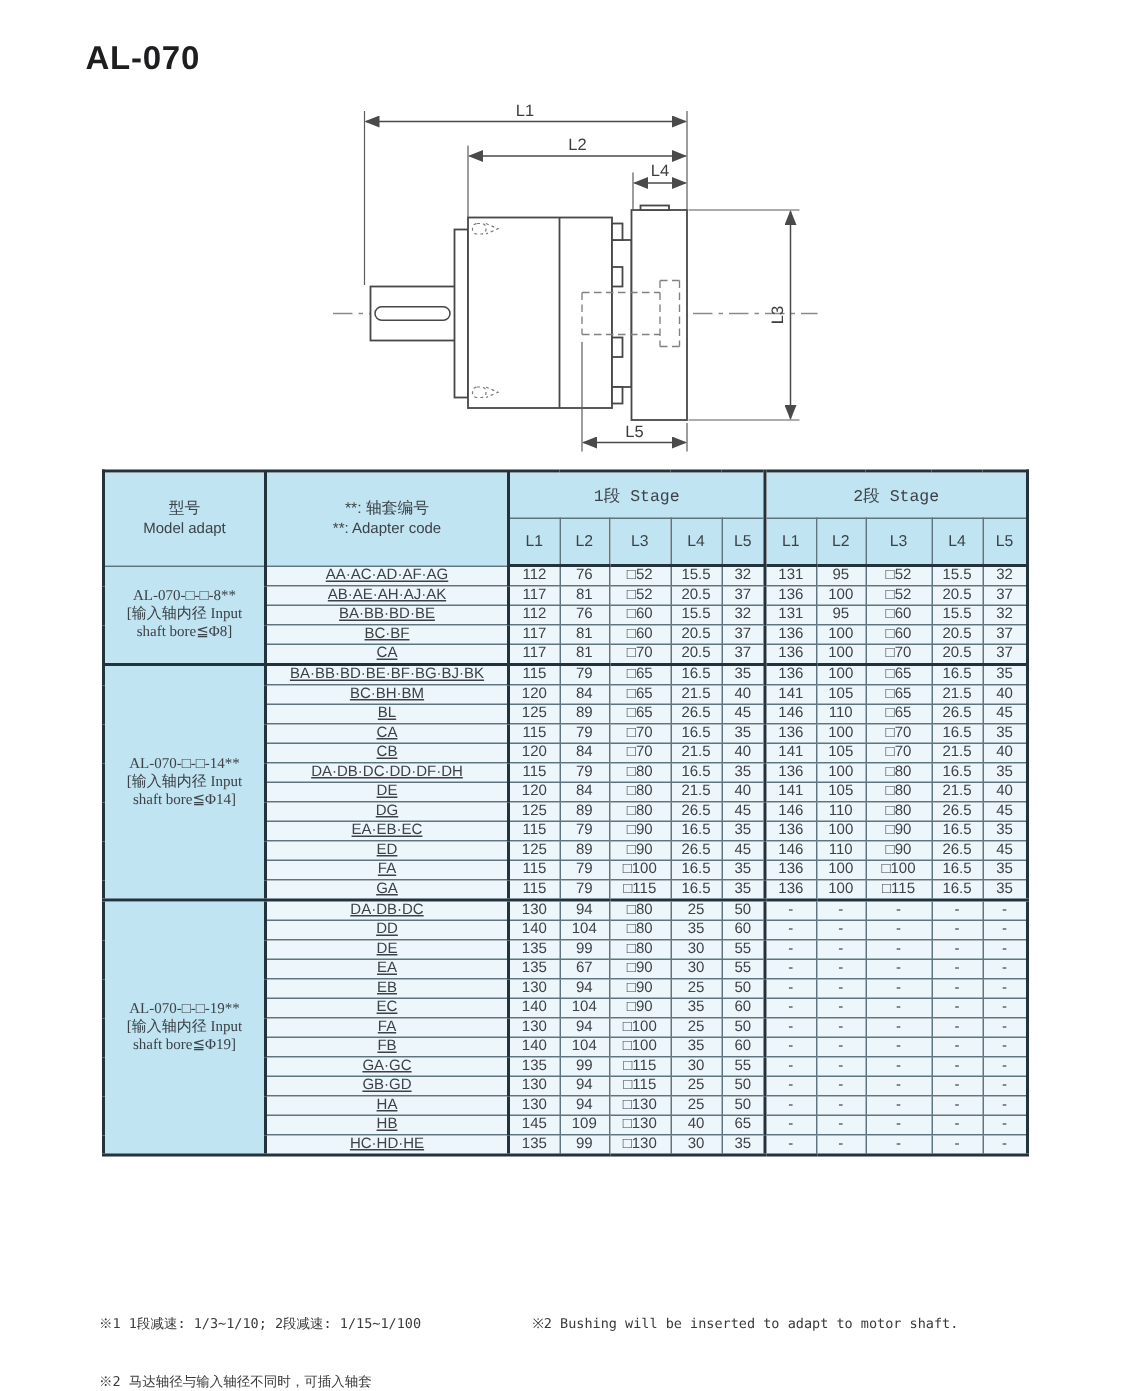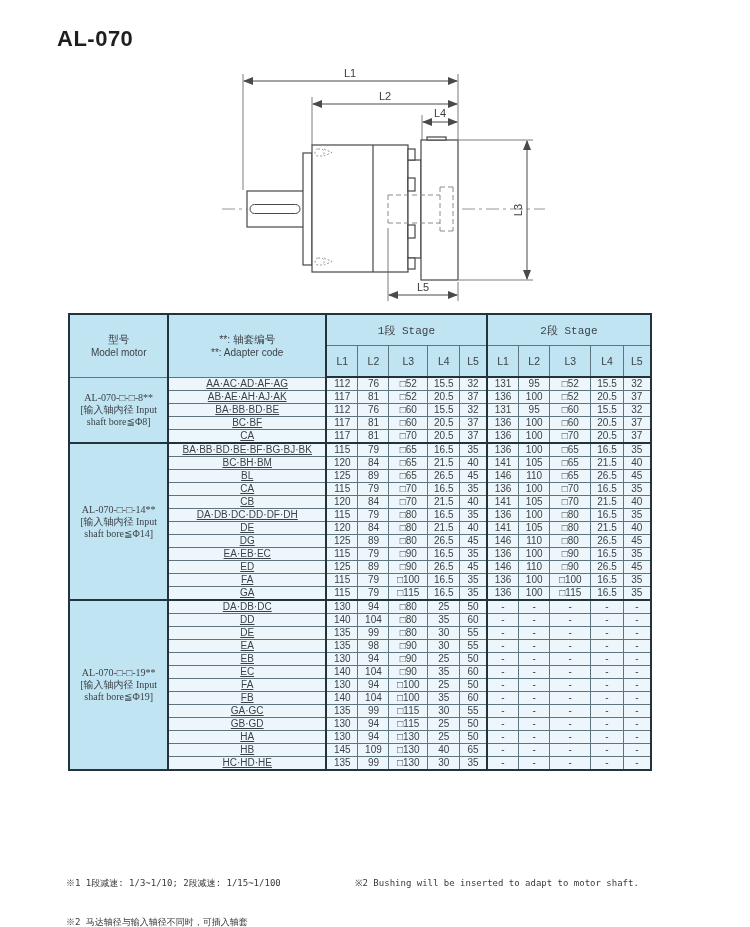--- a/index.html
+++ b/index.html
@@ -1,16 +1,16 @@
 <!DOCTYPE html>
 <html style="--hdrbg: #c1e4f2; --cellbg: #edf6fb; --thin: #5e747f; --thick: #22333c;"><head>
 <meta charset="utf-8">
 <style>
   html,body{margin:0;padding:0;background:#fff;}
-  .page{position:relative;width:652px;height:927px;background:#ffffff;overflow:hidden;
+  .page{position:relative;width:750px;height:927px;background:#ffffff;overflow:hidden;
         font-family:"Liberation Sans",sans-serif;}
   .title{position:absolute;left:57px;top:26px;font-size:22px;font-weight:bold;
          color:#1e1e20;letter-spacing:.5px;}
   .drawing{position:absolute;left:0;top:60px;}
 
   
   .spec-table{position:absolute;left:68px;top:313px;border-collapse:collapse;
               table-layout:fixed;border:2px solid var(--thick);}
   .spec-table th,.spec-table td{border:1px solid var(--thin);padding:0 1px;
               text-align:center;vertical-align:middle;font-weight:normal;
@@ -119,21 +119,21 @@
       <col style="width:34px">
         <col style="width:33px">
         <col style="width:44px">
         <col style="width:34px">
         <col style="width:30px">
     </colgroup>
     <thead>
       <tr class="hdr-row1">
         <th rowspan="2">
           <span class="hdr-zh">型号</span>
-          <span class="hdr-en">Model motor</span>
+          <span class="hdr-en">Model adapt</span>
         </th>
         <th rowspan="2" class="thick-l">
           <span class="hdr-zh">**: 轴套编号</span>
           <span class="hdr-en">**: Adapter code</span>
         </th>
         <th colspan="5" class="stage-hdr thick-l">1段 Stage</th>
         <th colspan="5" class="stage-hdr thick-l">2段 Stage</th>
       </tr>
       <tr class="hdr-row2">
         <th class="thick-l">L1</th>
@@ -420,21 +420,21 @@
           <td class="">55</td>
           <td class="thick-l">-</td>
           <td class="">-</td>
           <td class="">-</td>
           <td class="">-</td>
           <td class="">-</td>
         </tr>
         <tr>
           <td class="code-cell thick-l">EA</td>
           <td class="thick-l">135</td>
-          <td class="">98</td>
+          <td class="">67</td>
           <td class="">□90</td>
           <td class="">30</td>
           <td class="">55</td>
           <td class="thick-l">-</td>
           <td class="">-</td>
           <td class="">-</td>
           <td class="">-</td>
           <td class="">-</td>
         </tr>
         <tr>

